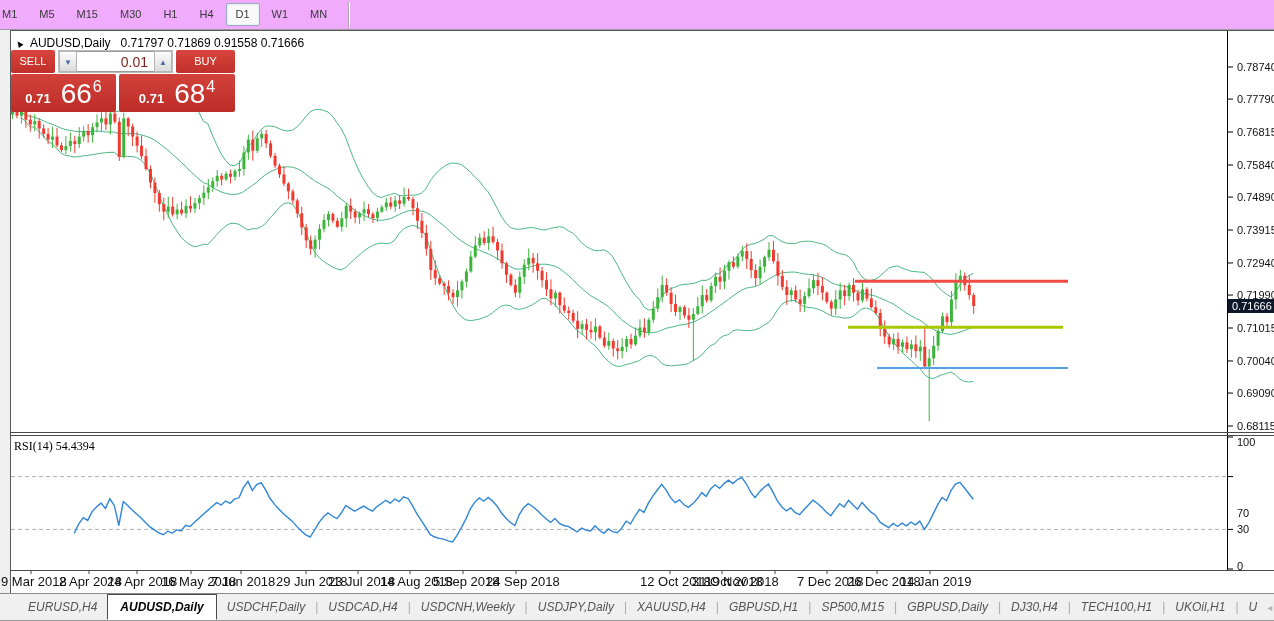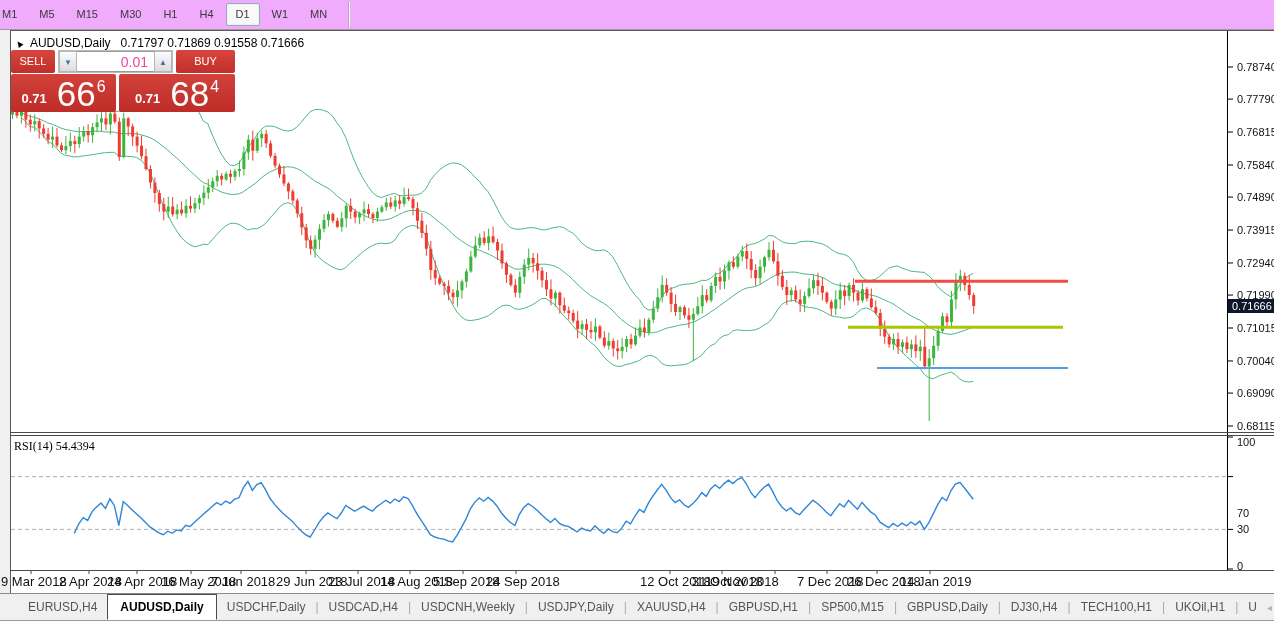--- a/index.html
+++ b/index.html
@@ -26,40 +26,40 @@
   .row1{position:absolute;left:0;top:0;width:224px;height:23px;}
   .sellbtn,.buybtn{position:absolute;top:0;height:23px;line-height:23px;text-align:center;color:#fff;
         font-size:11px;background:linear-gradient(#d8453e,#c02f29);border-radius:2px;cursor:pointer;}
   .sellbtn{left:0;width:44px;}
   .buybtn{left:165px;width:59px;}
   .spin{position:absolute;left:47px;top:0;width:115px;height:23px;background:#eee;border:1px solid #bbb;
         box-sizing:border-box;display:flex;}
   .spinbtn{width:18px;height:21px;background:linear-gradient(#fcfcfc,#dcdcdc);border:1px solid #b5b5b5;
         box-sizing:border-box;color:#4a6fa5;font-size:8px;text-align:center;line-height:21px;cursor:pointer;}
   .spinfield{flex:1;height:21px;background:#fff;border-top:1px solid #999;border-bottom:1px solid #999;
-        box-sizing:border-box;font-size:14px;color:#ec4899;text-align:right;line-height:21px;padding-right:6px;}
+        box-sizing:border-box;font-size:14px;color:#7f1d1d;text-align:right;line-height:21px;padding-right:6px;}
   .pricebox{position:absolute;top:24px;height:38px;color:#fff;border-radius:2px;
         background:linear-gradient(#d2423b,#bd2c27);display:flex;align-items:flex-end;justify-content:center;
         padding-bottom:2px;box-sizing:border-box;cursor:pointer;}
   .pb-sell{left:0;width:105px;}
   .pb-buy{left:108px;width:116px;}
   .pb-small{font-size:13px;font-weight:bold;margin-bottom:4px;}
-  .pb-big{font-size:35px;line-height:33px;margin-left:10px;}
+  .pb-big{font-size:28px;line-height:33px;margin-left:10px;}
   .pb-sup{font-size:16px;margin-bottom:14px;margin-left:1px;}
   
   .rsilabel{position:absolute;left:14px;top:439px;font-size:12px;color:#000;z-index:4;font-family:Liberation Serif, serif;}
   .axis-label{position:absolute;font-size:11px;color:#111;z-index:3;white-space:nowrap;}
   .badge{position:absolute;left:1228px;width:46px;height:14px;background:#0f172a;color:#fff;font-size:11px;
          line-height:14px;padding-left:4px;box-sizing:border-box;z-index:4;}
   .datelabel{position:absolute;top:574px;font-size:13px;color:#111;z-index:3;white-space:nowrap;}
   
   .tabbar{position:absolute;left:0;top:593px;width:1274px;height:28px;background:#f0f0f0;
           border-top:1px solid #8a8a8a;border-bottom:1px solid #9b9b9b;box-sizing:border-box;
           display:flex;align-items:center;z-index:6;font-size:12px;color:#555;}
-  .tab{padding:0 10px;white-space:nowrap;cursor:pointer;}
+  .tab{padding:0 10px;white-space:nowrap;cursor:pointer;font-style:italic;}
   .tab.first{margin-left:18px;}
   .tabsep{color:#aaa;}
   .tab.active{background:#fff;border:1px solid #4a4a4a;border-bottom:1px solid #fff;color:#000;
           font-weight:bold;height:24px;line-height:24px;margin-top:-1px;padding:0 12px;}
   .tabarrows{margin-left:auto;margin-right:4px;display:flex;gap:6px;align-items:center;}
   .arr{font-size:10px;cursor:pointer;}
   .arr.left{color:#b5b5b5;}
 </style>
 </head>
 <body>

